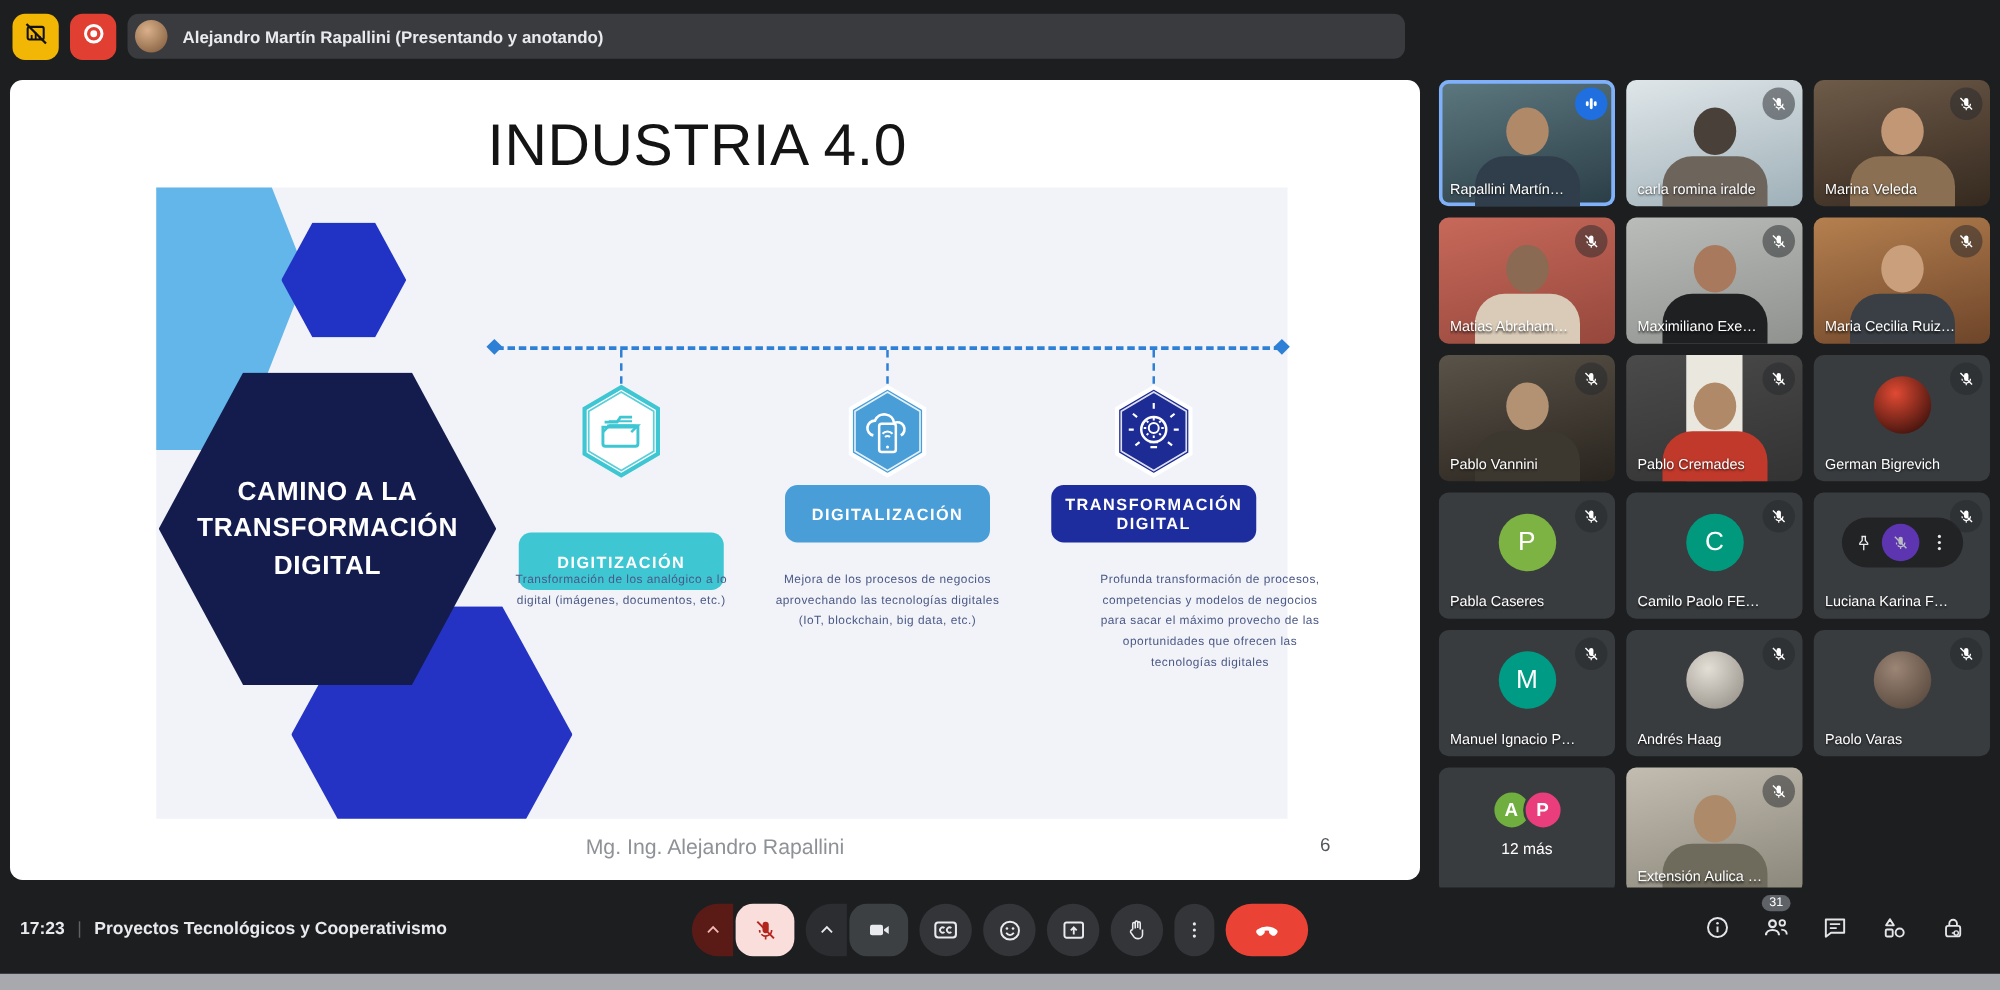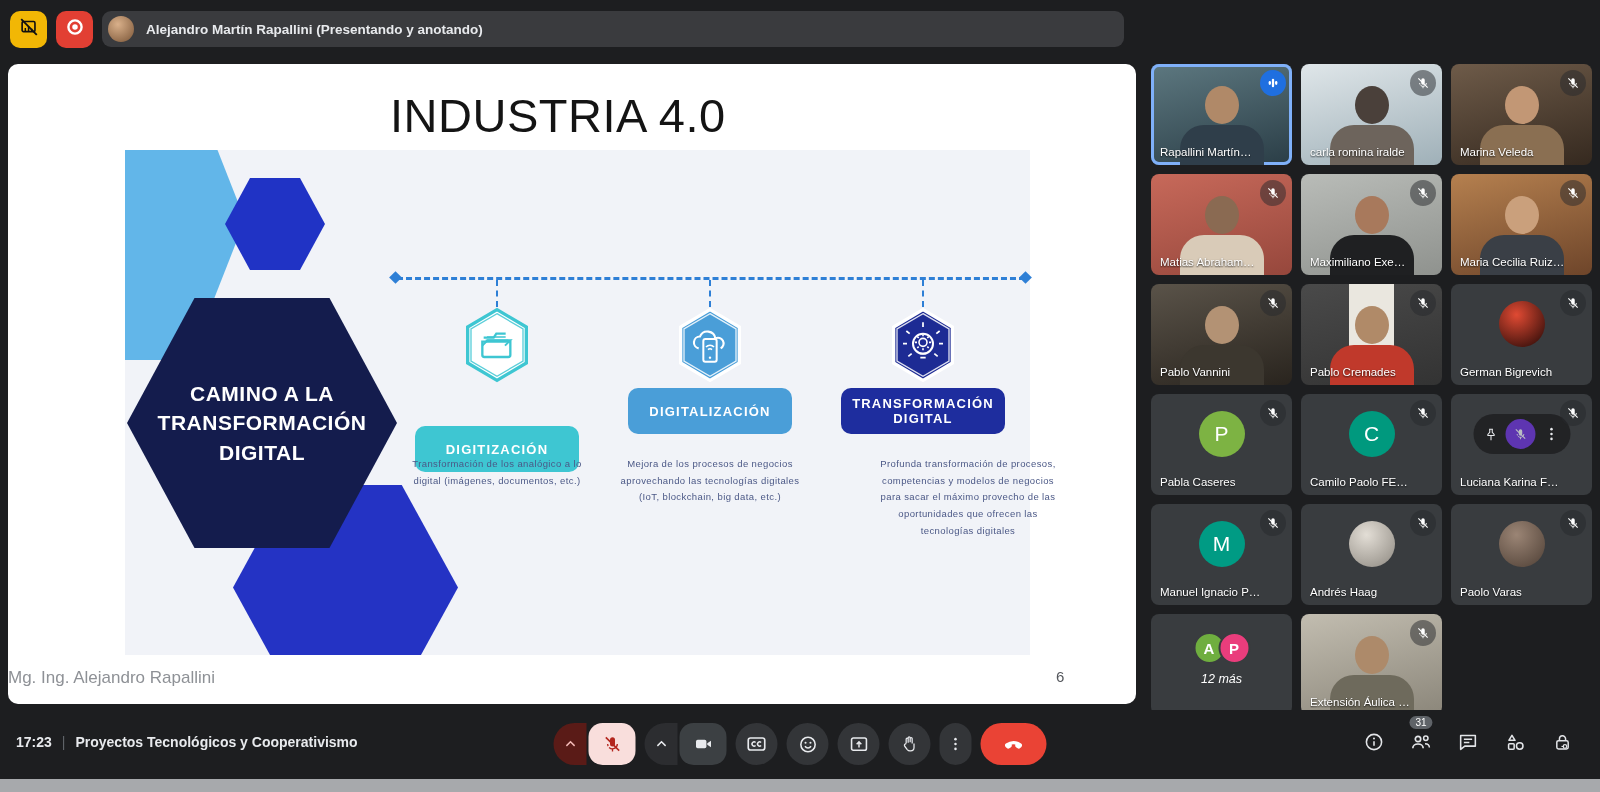--- a/index.html
+++ b/index.html
@@ -25,40 +25,40 @@
   .hex.royal-sm{left:100px;top:28px;width:100px;height:92px;background:#2033c5;z-index:2;}
   .hex.royal-bottom{left:108px;top:335px;width:225px;height:205px;background:#2433c4;z-index:2;}
   .hex.navy{left:2px;top:148px;width:270px;height:250px;background:#141c4d;z-index:3;display:flex;align-items:center;justify-content:center;text-align:center;}
   .hex.navy span{color:#fff;font-weight:700;font-size:21px;line-height:1.4;letter-spacing:.5px;padding:0 30px;}
   .timeline-line{position:absolute;left:389px;top:213px;width:628px;border-top:3px dashed #2e7fd6;z-index:4;}
   .arrowhead{position:absolute;top:209px;width:9px;height:9px;background:#2e7fd6;transform:rotate(45deg);z-index:4;}
   .vconn{position:absolute;top:216px;height:27px;border-left:2.5px dashed #2e7fd6;z-index:4;}
   .col-icon{position:absolute;top:243px;width:68px;height:76px;z-index:4;}
   .col-label{position:absolute;top:324px;width:164px;min-height:46px;border-radius:10px;color:#fff;font-weight:700;font-size:13px;letter-spacing:1.2px;display:flex;align-items:center;justify-content:center;text-align:center;padding:6px 10px;box-sizing:border-box;z-index:4;}
   .col-desc{position:absolute;top:392px;width:180px;font-size:9.5px;line-height:1.75;letter-spacing:.4px;color:#4b5886;text-align:center;z-index:4;}
-  .slide-footer{position:absolute;left:0;top:604px;width:100%;font-size:17px;color:#8e9196;}
+  .slide-footer{position:absolute;left:0;top:604px;width:100%;text-align:center;font-size:17px;color:#8e9196;}
   .page-num{position:absolute;left:1048px;top:604px;font-size:15px;color:#54575c;}
 
   
   .grid{position:absolute;left:1151px;top:64px;width:449px;height:664px;display:grid;grid-template-columns:repeat(3,141px);grid-auto-rows:101px;gap:9px;overflow:hidden;}
   .tile{position:relative;border-radius:8px;background:#393c3f;overflow:hidden;cursor:pointer;}
   .tile.active{box-shadow:inset 0 0 0 3px #7fb0f9;}
   .tile .figure-body{position:absolute;left:50%;bottom:-6px;transform:translateX(-50%);width:84px;height:46px;border-radius:24px 24px 0 0;}
   .tile .figure-head{position:absolute;left:50%;top:22%;transform:translateX(-50%);width:34px;height:38px;border-radius:50%;}
   .tile .strip{position:absolute;left:34%;top:0;width:32%;height:100%;}
   .tile .name{position:absolute;left:9px;bottom:7px;max-width:calc(100% - 16px);overflow:hidden;white-space:nowrap;color:#fff;font-size:11.5px;font-weight:500;text-shadow:0 1px 2px rgba(0,0,0,.85);z-index:3;}
   .tile .mic{position:absolute;top:6px;right:6px;width:26px;height:26px;border-radius:50%;background:rgba(38,40,43,.5);display:flex;align-items:center;justify-content:center;z-index:3;}
   .tile .mic.speak{background:#1f6fe0;}
   .tile .avatar{position:absolute;left:50%;top:40%;transform:translate(-50%,-50%);width:46px;height:46px;border-radius:50%;display:flex;align-items:center;justify-content:center;color:#fff;font-size:21px;font-weight:500;z-index:2;}
   .tile .ctrl-pill{position:absolute;left:50%;top:40%;transform:translate(-50%,-50%);height:40px;background:rgba(30,31,33,.85);border-radius:20px;display:flex;align-items:center;gap:7px;padding:0 10px;z-index:3;}
   .tile .ctrl-avatar{width:30px;height:30px;border-radius:50%;display:flex;align-items:center;justify-content:center;}
   .tile .more-circles{position:absolute;left:50%;top:34%;transform:translate(-50%,-50%);display:flex;z-index:2;}
   .tile .more-circles .mc{width:32px;height:32px;border-radius:50%;display:flex;align-items:center;justify-content:center;color:#fff;font-size:15px;font-weight:600;border:2px solid #393c3f;box-sizing:border-box;}
   .tile .more-circles .mc + .mc{margin-left:-7px;}
-  .tile .more-label{position:absolute;left:0;top:57%;width:100%;text-align:center;color:#fff;font-size:12.5px;font-weight:500;z-index:2;font-style:italic;}
+  .tile .more-label{position:absolute;left:0;top:57%;width:100%;text-align:center;color:#fff;font-size:12.5px;font-weight:500;z-index:2;}
 
   
   .toolbar{position:absolute;left:0;top:710px;width:100%;height:69px;background:#1d1e20;z-index:10;}
   .tb-left{position:absolute;left:16px;top:24px;display:flex;align-items:center;gap:10px;}
   .tb-time{color:#e8eaed;font-size:14px;font-weight:600;}
   .tb-sep{color:#5f6368;font-size:14px;}
   .tb-name{color:#e8eaed;font-size:14px;font-weight:600;}
   .tb-center{position:absolute;left:50%;top:13px;transform:translateX(-50%);display:flex;align-items:center;gap:9px;}
   .grp{display:flex;align-items:center;}
   .chev{width:33px;height:42px;border-radius:21px 0 0 21px;background:#2c2d30;display:flex;align-items:center;justify-content:center;margin-right:2px;cursor:pointer;}

